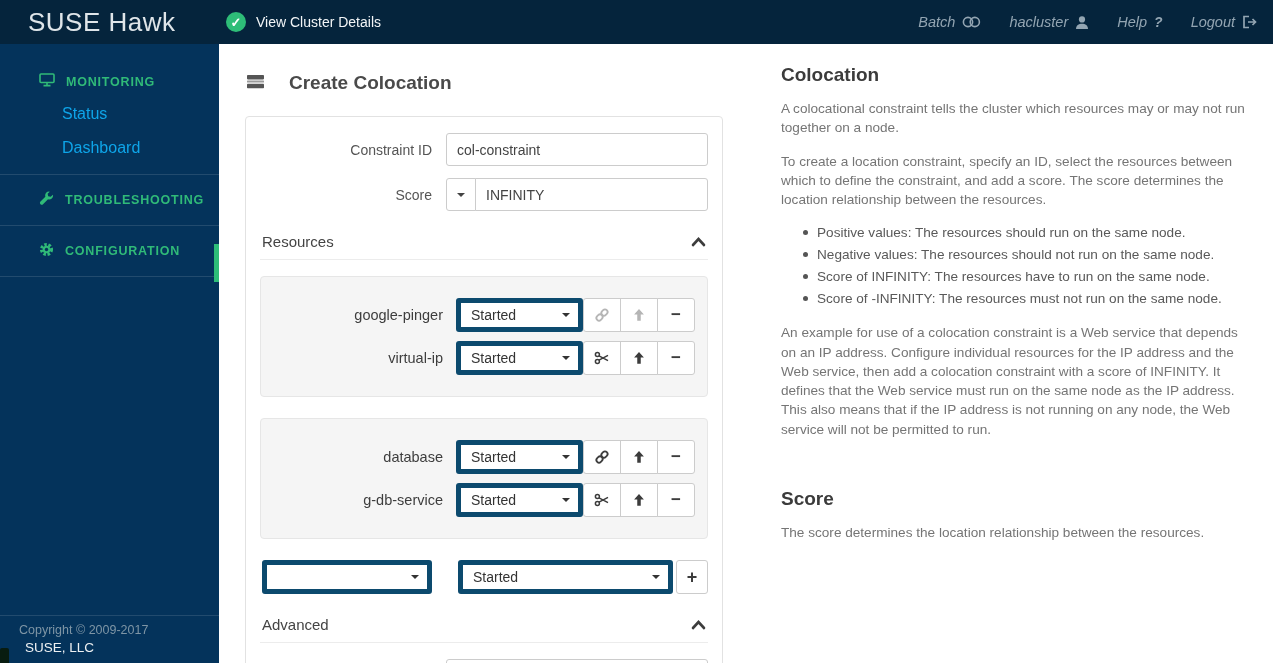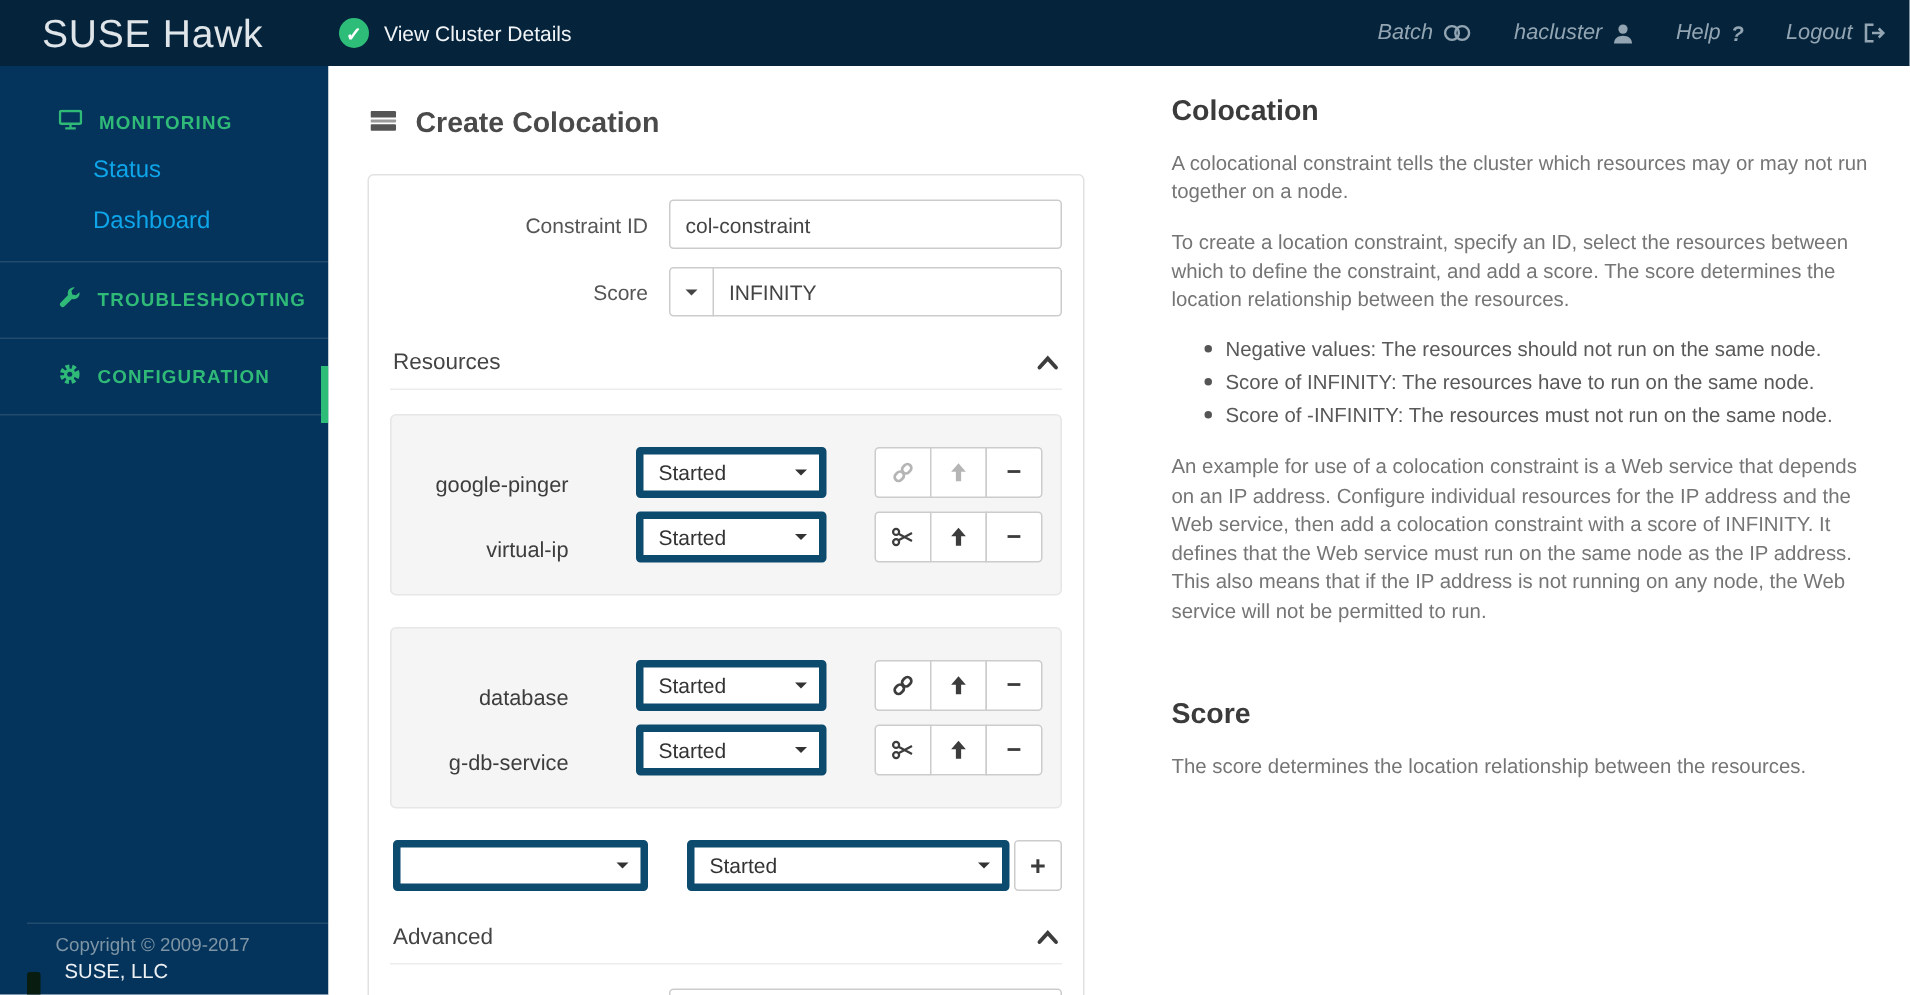--- a/index.html
+++ b/index.html
@@ -30,30 +30,30 @@
   .nav-section { display:flex; align-items:center; gap:11px; padding:7px 0 7px 39px;
                  color:#30ba78; font-size:12.5px; font-weight:bold;
                  letter-spacing:.8px; cursor:pointer; }
   .nav-section svg { flex:0 0 auto; }
   .nav-sub { padding:8px 0 8px 62px; color:#0ea5e9; font-size:16px; cursor:pointer; }
   .nav-divider { border:none; border-top:1px solid rgba(255,255,255,.12);
                  margin:9px 0; }
   .scroll-thumb { position:absolute; right:0; top:200px; width:5px; height:38px;
                   background:#2ebd78; cursor:pointer; }
   .side-footer { position:absolute; left:0; right:0; bottom:0;
-                 border-top:1px solid rgba(255,255,255,.12); padding:7px 0 8px 19px;margin-left:18px; }
+                 border-top:1px solid rgba(255,255,255,.12); padding:7px 0 8px 19px; }
   .copyright { color:#7e95a5; font-size:12.5px; }
   .company { color:#eef1f3; font-size:13.5px; margin-top:3px; padding-left:6px; }
   .logo-fragment { position:absolute; left:0; bottom:0; width:9px; height:15px;
                    background:#081c10; border-radius:2px 2px 0 0; }
 
   
   .main { position:absolute; left:219px; top:44px; right:0; bottom:0; background:#fff; }
   .form-col { position:absolute; left:26px; top:22px; width:478px; }
-  .page-title { display:flex; align-items:center; gap:12px; margin:6px 0 22px 2px;
+  .page-title { display:flex; align-items:center; gap:24px; margin:6px 0 22px 2px;
                 color:#4a4a4a; font-size:19px; font-weight:bold; }
   .card { border:1px solid #e2e2e2; border-radius:4px; padding:16px 14px 14px; }
 
   .frow { display:flex; align-items:center; margin-bottom:12px; }
   .flabel { width:186px; text-align:right; padding-right:14px; color:#555;
             font-size:14px; flex:0 0 auto; }
   .tinput { flex:1; height:33px; border:1px solid #ccc; border-radius:3px;
             padding:0 10px; font-size:14px; color:#444; outline:none;
             font-family:"Liberation Sans", sans-serif; background:#fff; }
   .combo { flex:1; display:flex; }
@@ -65,21 +65,21 @@
                   border-top-color:#444; }
   .combo .tinput { border-radius:0 3px 3px 0; margin-left:-1px; }
 
   .sect-head { display:flex; align-items:center; justify-content:space-between;
                color:#444; font-size:15px; padding:2px 2px 9px;
                border-bottom:1px solid #ececec; margin:20px 0 16px; }
   .sect-head .chev { cursor:pointer; color:#3d3d3d; display:flex; }
 
   .group-box { background:#f5f5f5; border:1px solid #e6e6e6; border-radius:4px;
                padding:12px 12px; margin-bottom:21px; }
-  .grow { display:flex; align-items:flex-end; margin:9px 0;gap:32px; }
+  .grow { display:flex; align-items:center; margin:9px 0; }
   .gname { flex:1; text-align:right; padding-right:13px; color:#3d3d3d;
            font-size:14.5px; }
   .sel { position:relative; height:34px; background:#fff; border:5px solid #0c4a6e;
          border-radius:3px; display:flex; align-items:center;
          padding:0 28px 0 10px; font-size:14px; color:#333; cursor:pointer; }
   .sel::after { content:""; position:absolute; right:8px; top:50%; margin-top:-2px;
                 border:4px solid transparent; border-top-color:#333; }
   .sel-state { width:127px; flex:0 0 auto; }
   .btn-group { display:flex; flex:0 0 auto; }
   .ibtn { width:38px; height:34px; background:#fff; border:1px solid #ccc;
@@ -341,20 +341,21 @@
       </div>
 
     </div>
   </div>
 
   <div class="help-col">
     <h2>Colocation</h2>
     <p>A colocational constraint tells the cluster which resources may or may not run together on a node.</p>
     <p>To create a location constraint, specify an ID, select the resources between which to define the constraint, and add a score. The score determines the location relationship between the resources.</p>
     <ul>
+      <li>Positive values: The resources should run on the same node.</li>
       <li>Negative values: The resources should not run on the same node.</li>
       <li>Score of INFINITY: The resources have to run on the same node.</li>
       <li>Score of -INFINITY: The resources must not run on the same node.</li>
     </ul>
     <p>An example for use of a colocation constraint is a Web service that depends on an IP address. Configure individual resources for the IP address and the Web service, then add a colocation constraint with a score of INFINITY. It defines that the Web service must run on the same node as the IP address. This also means that if the IP address is not running on any node, the Web service will not be permitted to run.</p>
     <div class="score-sect">
       <h2>Score</h2>
       <p>The score determines the location relationship between the resources.</p>
     </div>
   </div>

